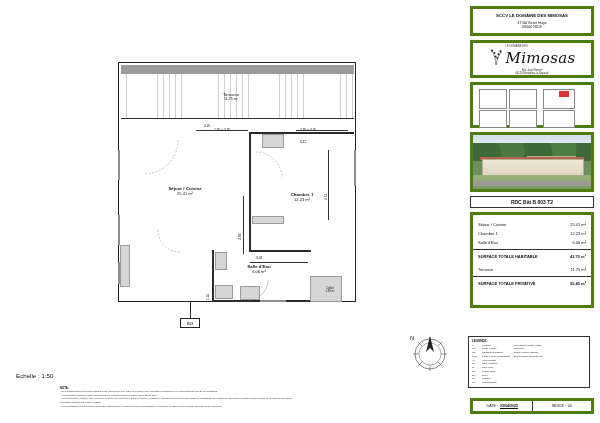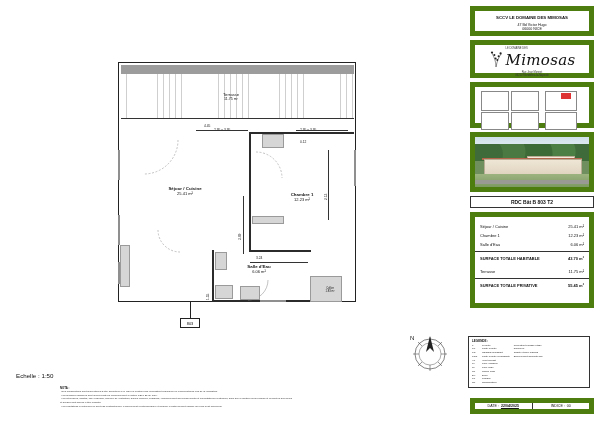--- a/index.html
+++ b/index.html
@@ -64,21 +64,21 @@
   
   #north{left:398px;top:330px;width:54px;height:46px;}
 
   
   #legend{left:468px;top:336px;width:122px;height:52px;border:1px solid #333;background:#fff;}
   #legend .lg-title{font-size:3px;font-weight:bold;padding:1.5px 0 0 3px;color:#111;}
   #legend .cols{display:flex;padding:1px 3px 0 3px;gap:4px;}
   #legend .col{font-size:2.5px;line-height:1.5;color:#222;}
   #legend .col div span{display:inline-block;width:10px;}
 
-  .panel{position:absolute;border:5px solid #4d7c0f;background:#fff;box-sizing:border-box;}
+  .panel{position:absolute;border:3px solid #4d7c0f;background:#fff;box-sizing:border-box;}
 
   #hdr{left:470px;top:6px;width:124px;height:30px;}
   #hdr .l1{font-size:4.3px;font-weight:bold;text-align:center;margin-top:4px;color:#111;}
   #hdr .l2{font-size:3.6px;text-align:center;margin-top:3px;color:#111;}
   #hdr .l3{font-size:3.6px;text-align:center;color:#111;}
 
   #logo{left:470px;top:40px;width:124px;height:38px;}
   #logo .wrap{display:flex;align-items:center;justify-content:center;height:26px;gap:3px;}
   #logo .mim{font-family:"DejaVu Serif",serif;font-style:italic;font-size:15px;color:#111;letter-spacing:0.3px;}
   #logo .sub{font-size:2.6px;line-height:1.25;color:#333;}

